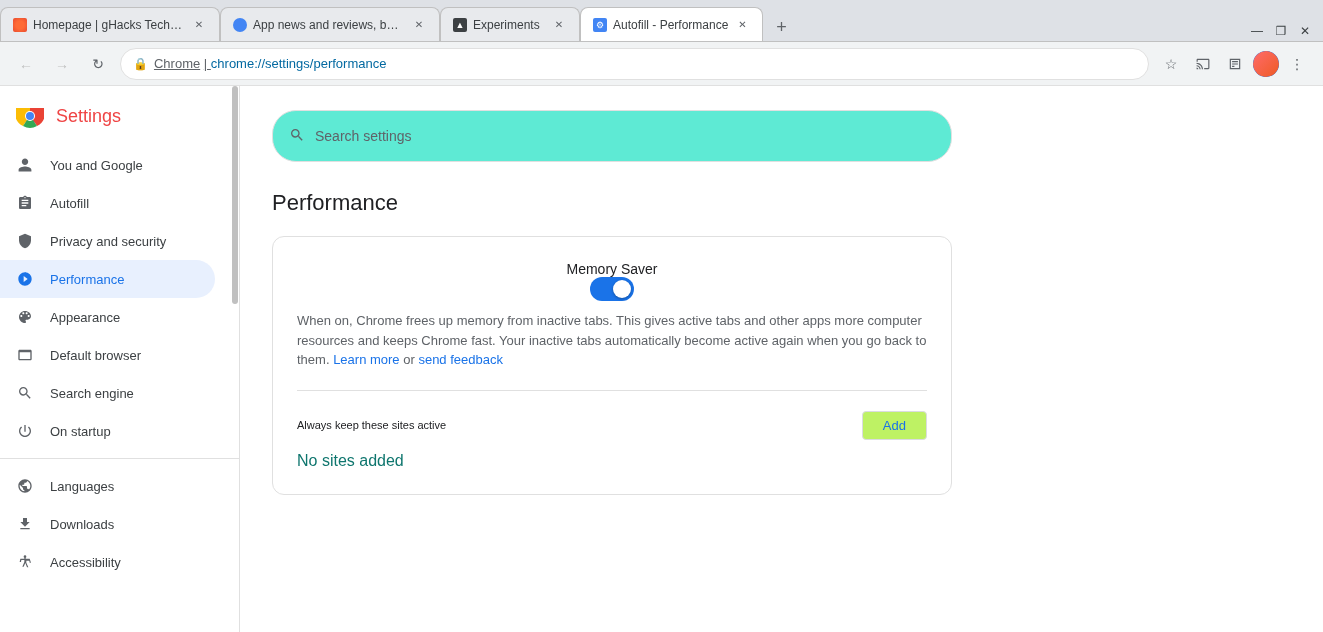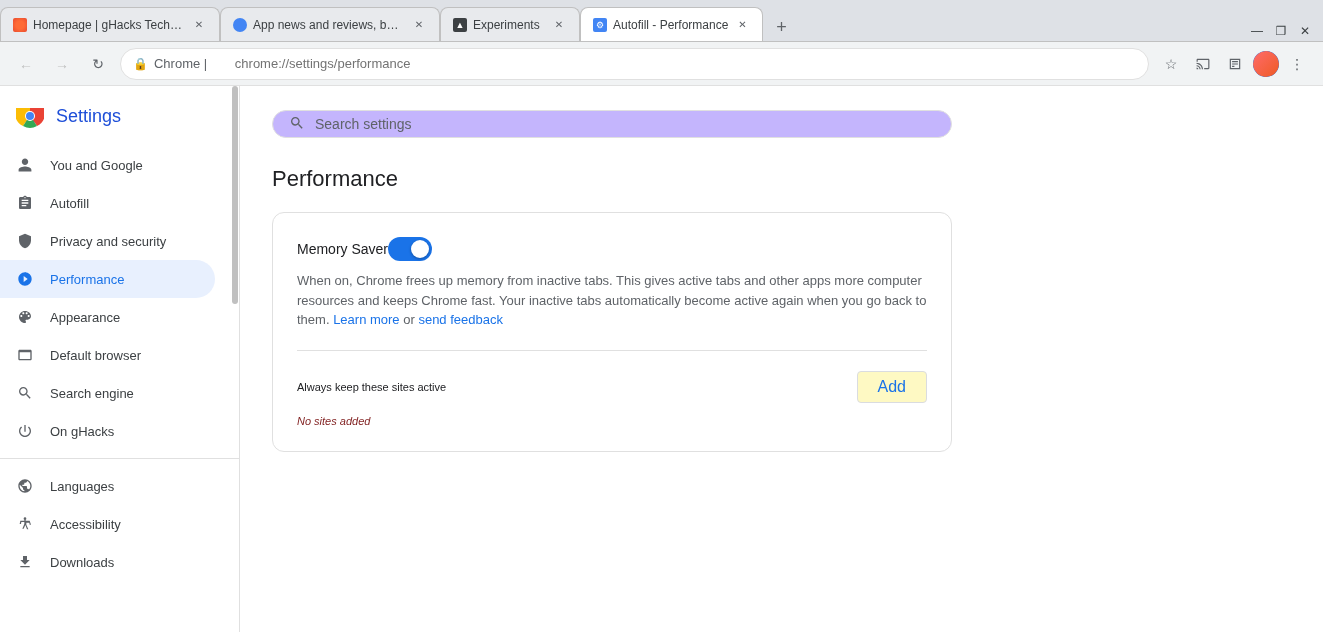--- a/index.html
+++ b/index.html
@@ -32,97 +32,97 @@
       border-bottom: 1px solid #e0e0e0;
     }
     .nav-btn { width: 28px; height: 28px; border-radius: 50%; display: flex; align-items: center; justify-content: center; cursor: pointer; color: #5f6368; font-size: 14px; }
     .nav-btn.disabled { color: #c0c0c0; cursor: default; }
     .omnibox {
       flex: 1; height: 32px; background: #fff; border: 1px solid #e0e0e0; border-radius: 20px;
       display: flex; align-items: center; padding: 0 12px; gap: 6px; font-size: 13px; color: #202124;
     }
     .omnibox-icon { color: #5f6368; font-size: 12px; }
     .omnibox-text { flex: 1; font-size: 13px; }
-    .omnibox-text .url-gray { color: #5f6368; }
-    .omnibox-text .url-black { color: #737373; font-weight: 500; margin-left: 24px; }
+    .omnibox-text .url-gray { color: #5f6368; text-decoration: underline; }
+    .omnibox-text .url-black { color: #0369a1; font-weight: 500; }
     .toolbar-right { display: flex; align-items: center; gap: 4px; }
     .toolbar-btn { width: 28px; height: 28px; border-radius: 50%; display: flex; align-items: center; justify-content: center; cursor: pointer; color: #5f6368; font-size: 14px; }
     .avatar-btn { width: 26px; height: 26px; border-radius: 50%; background: #1a73e8; display: flex; align-items: center; justify-content: center; cursor: pointer; overflow: hidden; }
     .avatar-img { width: 100%; height: 100%; border-radius: 50%; background: linear-gradient(135deg, #ff6b6b 0%, #ee5a24 100%); }
 
     
     .main-area { display: flex; flex: 1; overflow: hidden; }
 
     
     .sidebar {
       width: 240px; min-width: 240px; background: #fff; overflow-y: auto; padding: 8px 0;
       border-right: 1px solid #e0e0e0; position: relative;
     }
     .sidebar-header { display: flex; align-items: center; gap: 12px; padding: 8px 16px 16px; }
     .chrome-logo { width: 28px; height: 28px; }
-    .settings-title { font-size: 18px; font-weight: 500; color: #1d4ed8; }
+    .settings-title { font-size: 18px; font-weight: 500; color: #ef4444; }
     .nav-item {
       display: flex; align-items: center; gap: 16px; padding: 10px 16px; cursor: pointer;
       border-radius: 0 24px 24px 0; margin-right: 24px; color: #3c4043; font-size: 13px;
     }
     .nav-item.active { background: #e8f0fe; color: #1a73e8; font-weight: 500; }
     .nav-item.active .nav-icon { color: #1a73e8; }
     .nav-icon { width: 18px; height: 18px; display: flex; align-items: center; justify-content: center; color: #5f6368; flex-shrink: 0; font-size: 15px; }
     .nav-divider { height: 1px; background: #e0e0e0; margin: 8px 0; }
     .scrollbar-track {
       position: absolute; right: 0; top: 0; bottom: 0; width: 8px; background: transparent;
     }
     .scrollbar-thumb {
       position: absolute; right: 1px; top: 0; width: 6px; height: 40%; background: #c0c0c0; border-radius: 3px;
     }
 
     
     .content { flex: 1; padding: 24px 32px; overflow-y: auto; background: #fff; }
 
     
     .search-bar {
-      width: 100%; max-width: 680px; height: 28px; background: #c4b5fd; border: 1px solid #e0e0e0;
+      width: 100%; max-width: 680px; height: 52px; background: #5eead4; border: 1px solid #e0e0e0;
       border-radius: 24px; display: flex; align-items: center; padding: 0 16px; gap: 10px; margin-bottom: 28px;
     }
     .search-icon { color: #5f6368; font-size: 14px; }
     .search-placeholder { color: #5f6368; font-size: 14px; }
 
     
     .page-title { font-size: 22px; font-weight: 400; color: #202124; margin-bottom: 20px; }
 
     
     .card {
       border: 1px solid #e0e0e0; border-radius: 12px; padding: 24px; max-width: 680px;
       background: #fff;
     }
 
     
-    .memory-saver-header { display: flex; align-items: center; justify-content: flex-start; margin-bottom: 10px; }
+    .memory-saver-header { display: flex; align-items: center; justify-content: space-between; margin-bottom: 10px; flex-direction: column; }
     .memory-saver-title { font-size: 14px; font-weight: 500; color: #202124; }
     .toggle-switch {
       width: 44px; height: 24px; border-radius: 12px; background: #1a73e8; position: relative; cursor: pointer; flex-shrink: 0;
     }
     .toggle-knob {
       width: 18px; height: 18px; border-radius: 50%; background: #fff; position: absolute;
       top: 3px; right: 3px; box-shadow: 0 1px 3px rgba(0,0,0,0.3);
       transition: right 0.2s;
     }
     .memory-saver-desc { font-size: 13px; color: #5f6368; line-height: 1.5; margin-bottom: 0; }
     .link { color: #1a73e8; text-decoration: none; }
 
     .divider { height: 1px; background: #e0e0e0; margin: 20px 0; }
 
     
     .sites-header { display: flex; align-items: center; justify-content: space-between; margin-bottom: 12px; }
     .sites-label { font-size: 11px; color: #202124; }
     .add-btn {
-      padding: 6px 20px; border: 1px solid #dadce0; border-radius: 4px; background: #fef9c3;
-      color: #1a73e8; font-size: 16px; cursor: pointer; font-weight: 500;
-    }
-    .no-sites { font-size: 11px; color: #7f1d1d; font-style: italic; }
+      padding: 6px 20px; border: 1px solid #dadce0; border-radius: 4px; background: #bef264;
+      color: #1a73e8; font-size: 13px; cursor: pointer; font-weight: 500;
+    }
+    .no-sites { font-size: 16px; color: #0f766e; }
 
     
     .favicon-orange { background: radial-gradient(circle, #ff6b35 40%, #e84a2f 100%); border-radius: 2px; }
     .favicon-blue { background: #4285f4; border-radius: 50%; }
     .favicon-dark { background: #3c4043; border-radius: 2px; }
     .favicon-settings { background: #4285f4; border-radius: 2px; }
   </style>
 </head>
 <body>
 
@@ -275,51 +275,51 @@
         </div>
         <span>Search engine</span>
       </div>
 
       <div class="nav-item">
         <div class="nav-icon">
           <svg width="16" height="16" viewBox="0 0 24 24" fill="currentColor">
               <path d="M13 3h-2v10h2V3zm4.83 2.17l-1.42 1.42C17.99 7.86 19 9.81 19 12c0 3.87-3.13 7-7 7s-7-3.13-7-7c0-2.19 1.01-4.14 2.58-5.42L6.17 5.17C4.23 6.82 3 9.26 3 12c0 4.97 4.03 9 9 9s9-4.03 9-9c0-2.74-1.23-5.18-3.17-6.83z"></path>
             </svg>
         </div>
-        <span>On gHacks</span>
+        <span>On startup</span>
       </div>
 
       <div class="nav-divider"></div>
 
       <div class="nav-item">
         <div class="nav-icon">
           <svg width="16" height="16" viewBox="0 0 24 24" fill="currentColor">
               <path d="M12 2C6.48 2 2 6.48 2 12s4.48 10 10 10 10-4.48 10-10S17.52 2 12 2zm-1 17.93c-3.95-.49-7-3.85-7-7.93 0-.62.08-1.21.21-1.79L9 15v1c0 1.1.9 2 2 2v1.93zm6.9-2.54c-.26-.81-1-1.39-1.9-1.39h-1v-3c0-.55-.45-1-1-1H8v-2h2c.55 0 1-.45 1-1V7h2c1.1 0 2-.9 2-2v-.41c2.93 1.19 5 4.06 5 7.41 0 2.08-.8 3.97-2.1 5.39z"></path>
             </svg>
         </div>
         <span>Languages</span>
+      </div>
+
+      <div class="nav-item">
+        <div class="nav-icon">
+          <svg width="16" height="16" viewBox="0 0 24 24" fill="currentColor">
+              <path d="M19 9h-4V3H9v6H5l7 7 7-7zM5 18v2h14v-2H5z"></path>
+            </svg>
+        </div>
+        <span>Downloads</span>
       </div>
 
       <div class="nav-item">
         <div class="nav-icon">
           <svg width="16" height="16" viewBox="0 0 24 24" fill="currentColor">
               <circle cx="12" cy="4" r="2"></circle>
               <path d="M19 7h-6V6h-2v1H5l-1 5h2l.5-3H11v3l-3 7h2l2.5-5.5L15 20h2l-3-7v-3h4.5l.5 3h2z"></path>
             </svg>
         </div>
         <span>Accessibility</span>
-      </div>
-
-      <div class="nav-item">
-        <div class="nav-icon">
-          <svg width="16" height="16" viewBox="0 0 24 24" fill="currentColor">
-              <path d="M19 9h-4V3H9v6H5l7 7 7-7zM5 18v2h14v-2H5z"></path>
-            </svg>
-        </div>
-        <span>Downloads</span>
       </div>
 
 
       <div class="scrollbar-track">
         <div class="scrollbar-thumb"></div>
       </div>
     </div>
 
     <div class="content">
 

